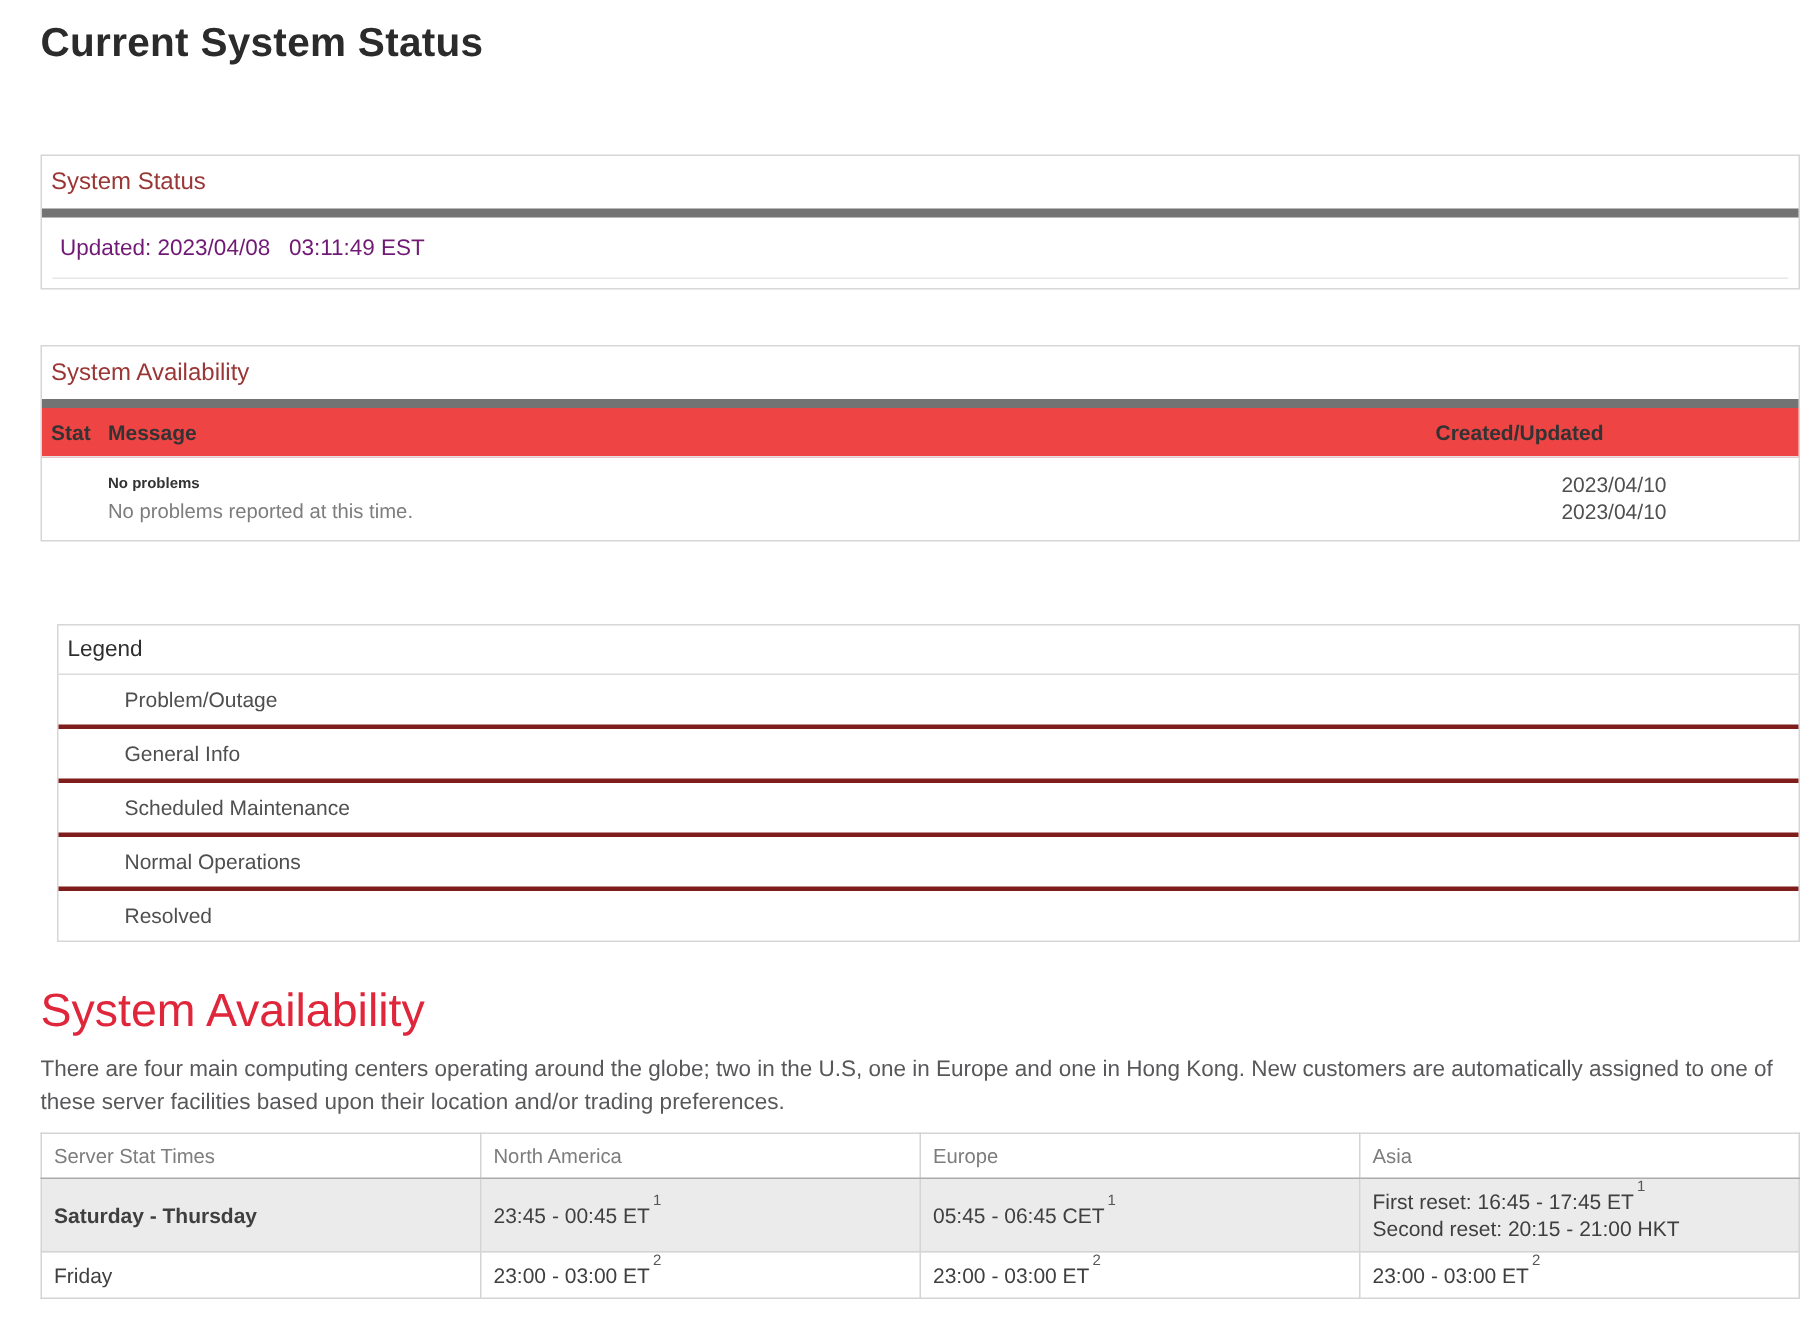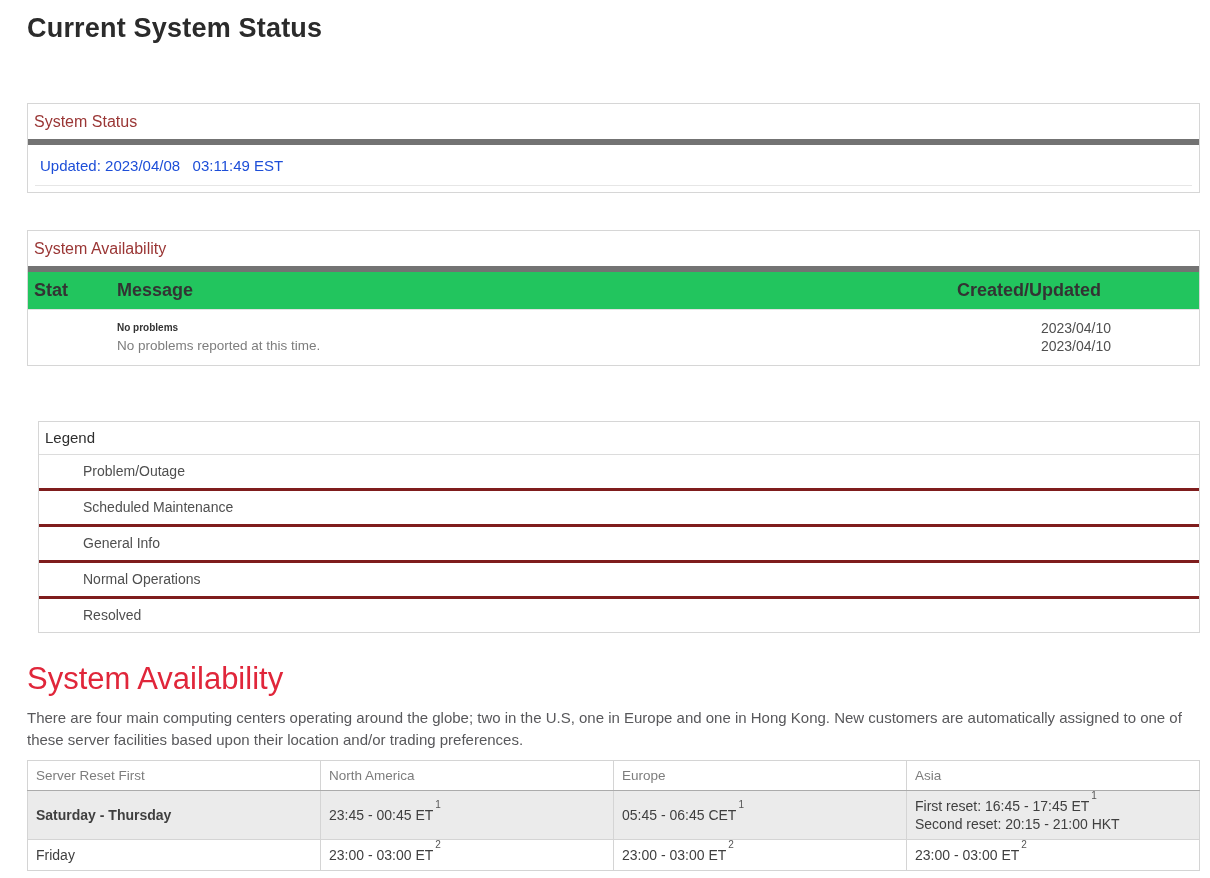--- a/index.html
+++ b/index.html
@@ -26,35 +26,35 @@
   .panel{border:1px solid #d6d6d6;background:#fff;}
   .panel-header{
     padding:8px 0 8px 6px;font-size:16px;line-height:19px;
     border-bottom:6px solid #737373;
   }
   .maroon{color:var(--maroon);}
 
   
   .box1{margin-top:58px;}
   .box1-content{
-    padding:12px 12px 0 12px;font-size:15px;line-height:18px;color:#1d4ed8;
+    padding:12px 12px 0 12px;font-size:15px;line-height:18px;color:#701a75;
     white-space:pre-wrap;
   }
   .inset-divider{border-bottom:1px solid #e6e6e6;margin:10px 7px 0 7px;}
   .box1-footer{height:6px;}
 
   
   .box2{margin-top:37px;}
   .av-colheader{
     display:flex;align-items:center;
-    padding:8px 0;font-size:18px;font-weight:700;color:#333;
-    background:#22c55e;border-bottom:1px solid #e2e2e2;
+    padding:8px 0;font-size:14px;font-weight:700;color:#333;
+    background:#ef4444;border-bottom:1px solid #e2e2e2;
   }
   .col-stat{width:44px;padding-left:6px;flex:none;}
-  .col-message{flex:1;margin-left:45px;}
+  .col-message{flex:1;}
   .col-created{width:280px;flex:none;}
   .created-header{padding-left:38px;}
   .av-row{display:flex;padding:9px 0 10px 0;}
   .msg-title{font-size:10px;font-weight:700;color:#333;line-height:18px;}
   .msg-desc{font-size:13.5px;color:#7d7d7d;line-height:18px;}
   .created-values{
     text-align:right;padding-right:88px;font-size:14px;color:#4f4f4f;line-height:18px;
   }
 
   
@@ -130,35 +130,35 @@
       <div class="col-created created-values">
         <div>2023/04/10</div>
         <div>2023/04/10</div>
       </div>
     </div>
   </section>
 
   <section class="panel legend">
     <div class="legend-header">Legend</div>
     <div class="legend-row">Problem/Outage</div>
+    <div class="legend-row">General Info</div>
     <div class="legend-row">Scheduled Maintenance</div>
-    <div class="legend-row">General Info</div>
     <div class="legend-row">Normal Operations</div>
     <div class="legend-row">Resolved</div>
   </section>
 
   <h2 class="section-heading">System Availability</h2>
 
   <p class="para">There are four main computing centers operating around the globe; two in the U.S, one in Europe and one in Hong Kong. New customers are automatically assigned to one of these server facilities based upon their location and/or trading preferences.</p>
 
 
   <table class="reset-table">
     <thead>
       <tr>
-        <th>Server Reset First</th>
+        <th>Server Stat Times</th>
         <th>North America</th>
         <th>Europe</th>
         <th>Asia</th>
       </tr>
     </thead>
     <tbody>
       <tr class="stripe">
         <td class="day-label">Saturday - Thursday</td>
         <td><span>23:45 - 00:45 ET</span><sup class="fnote">1</sup></td>
         <td><span>05:45 - 06:45 CET</span><sup class="fnote">1</sup></td>

